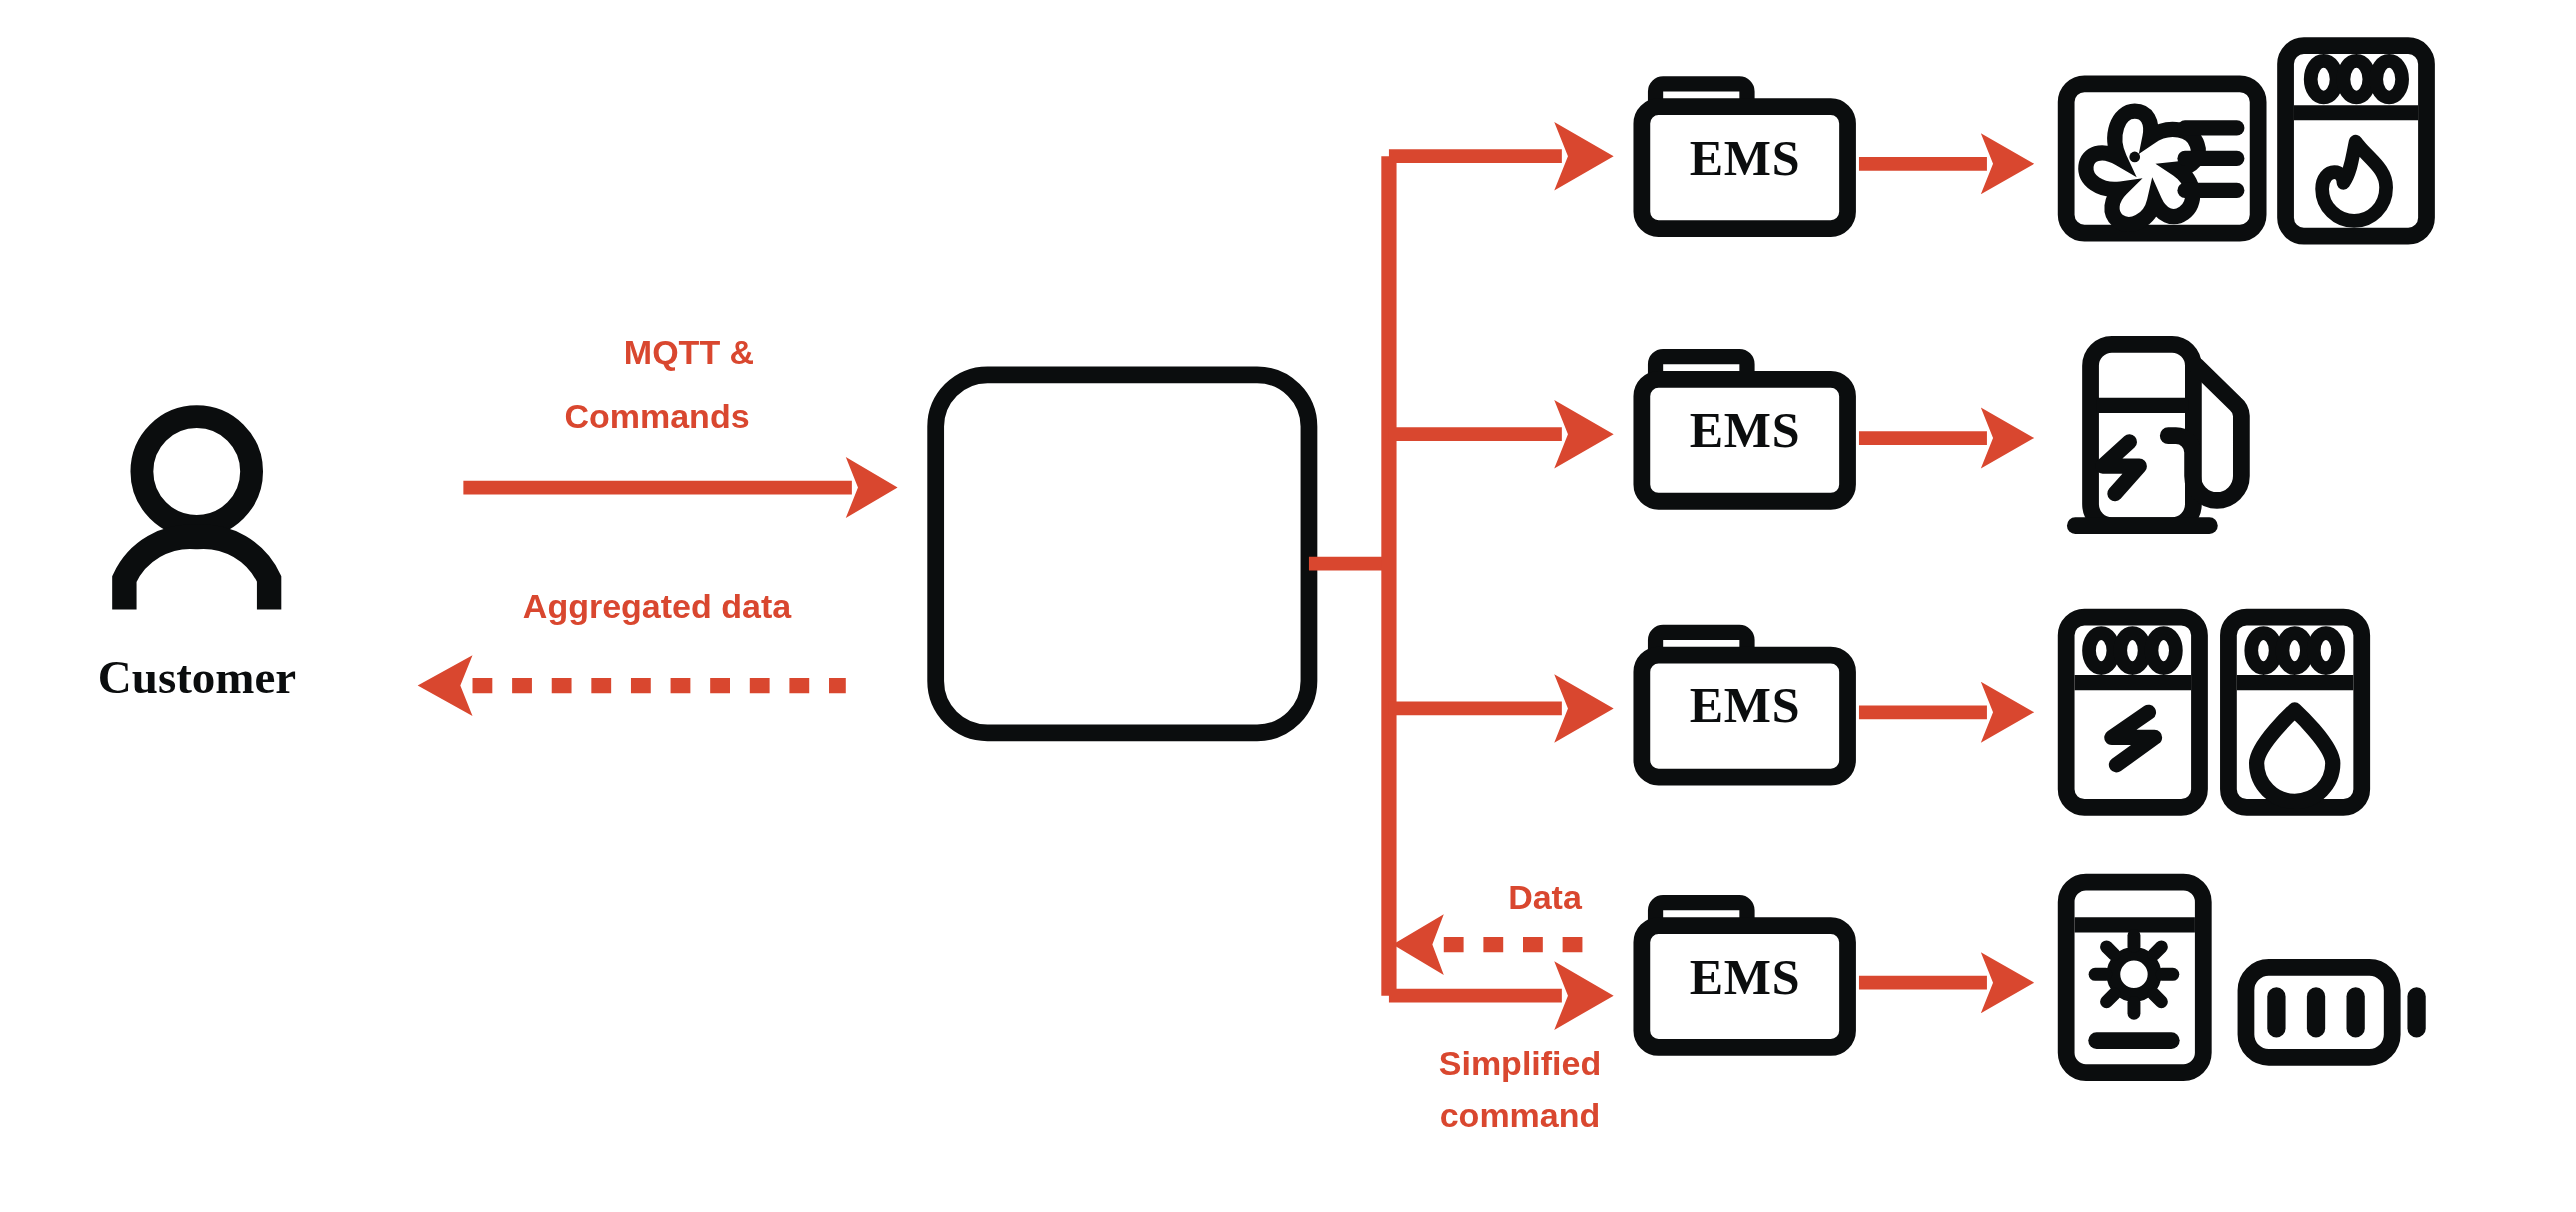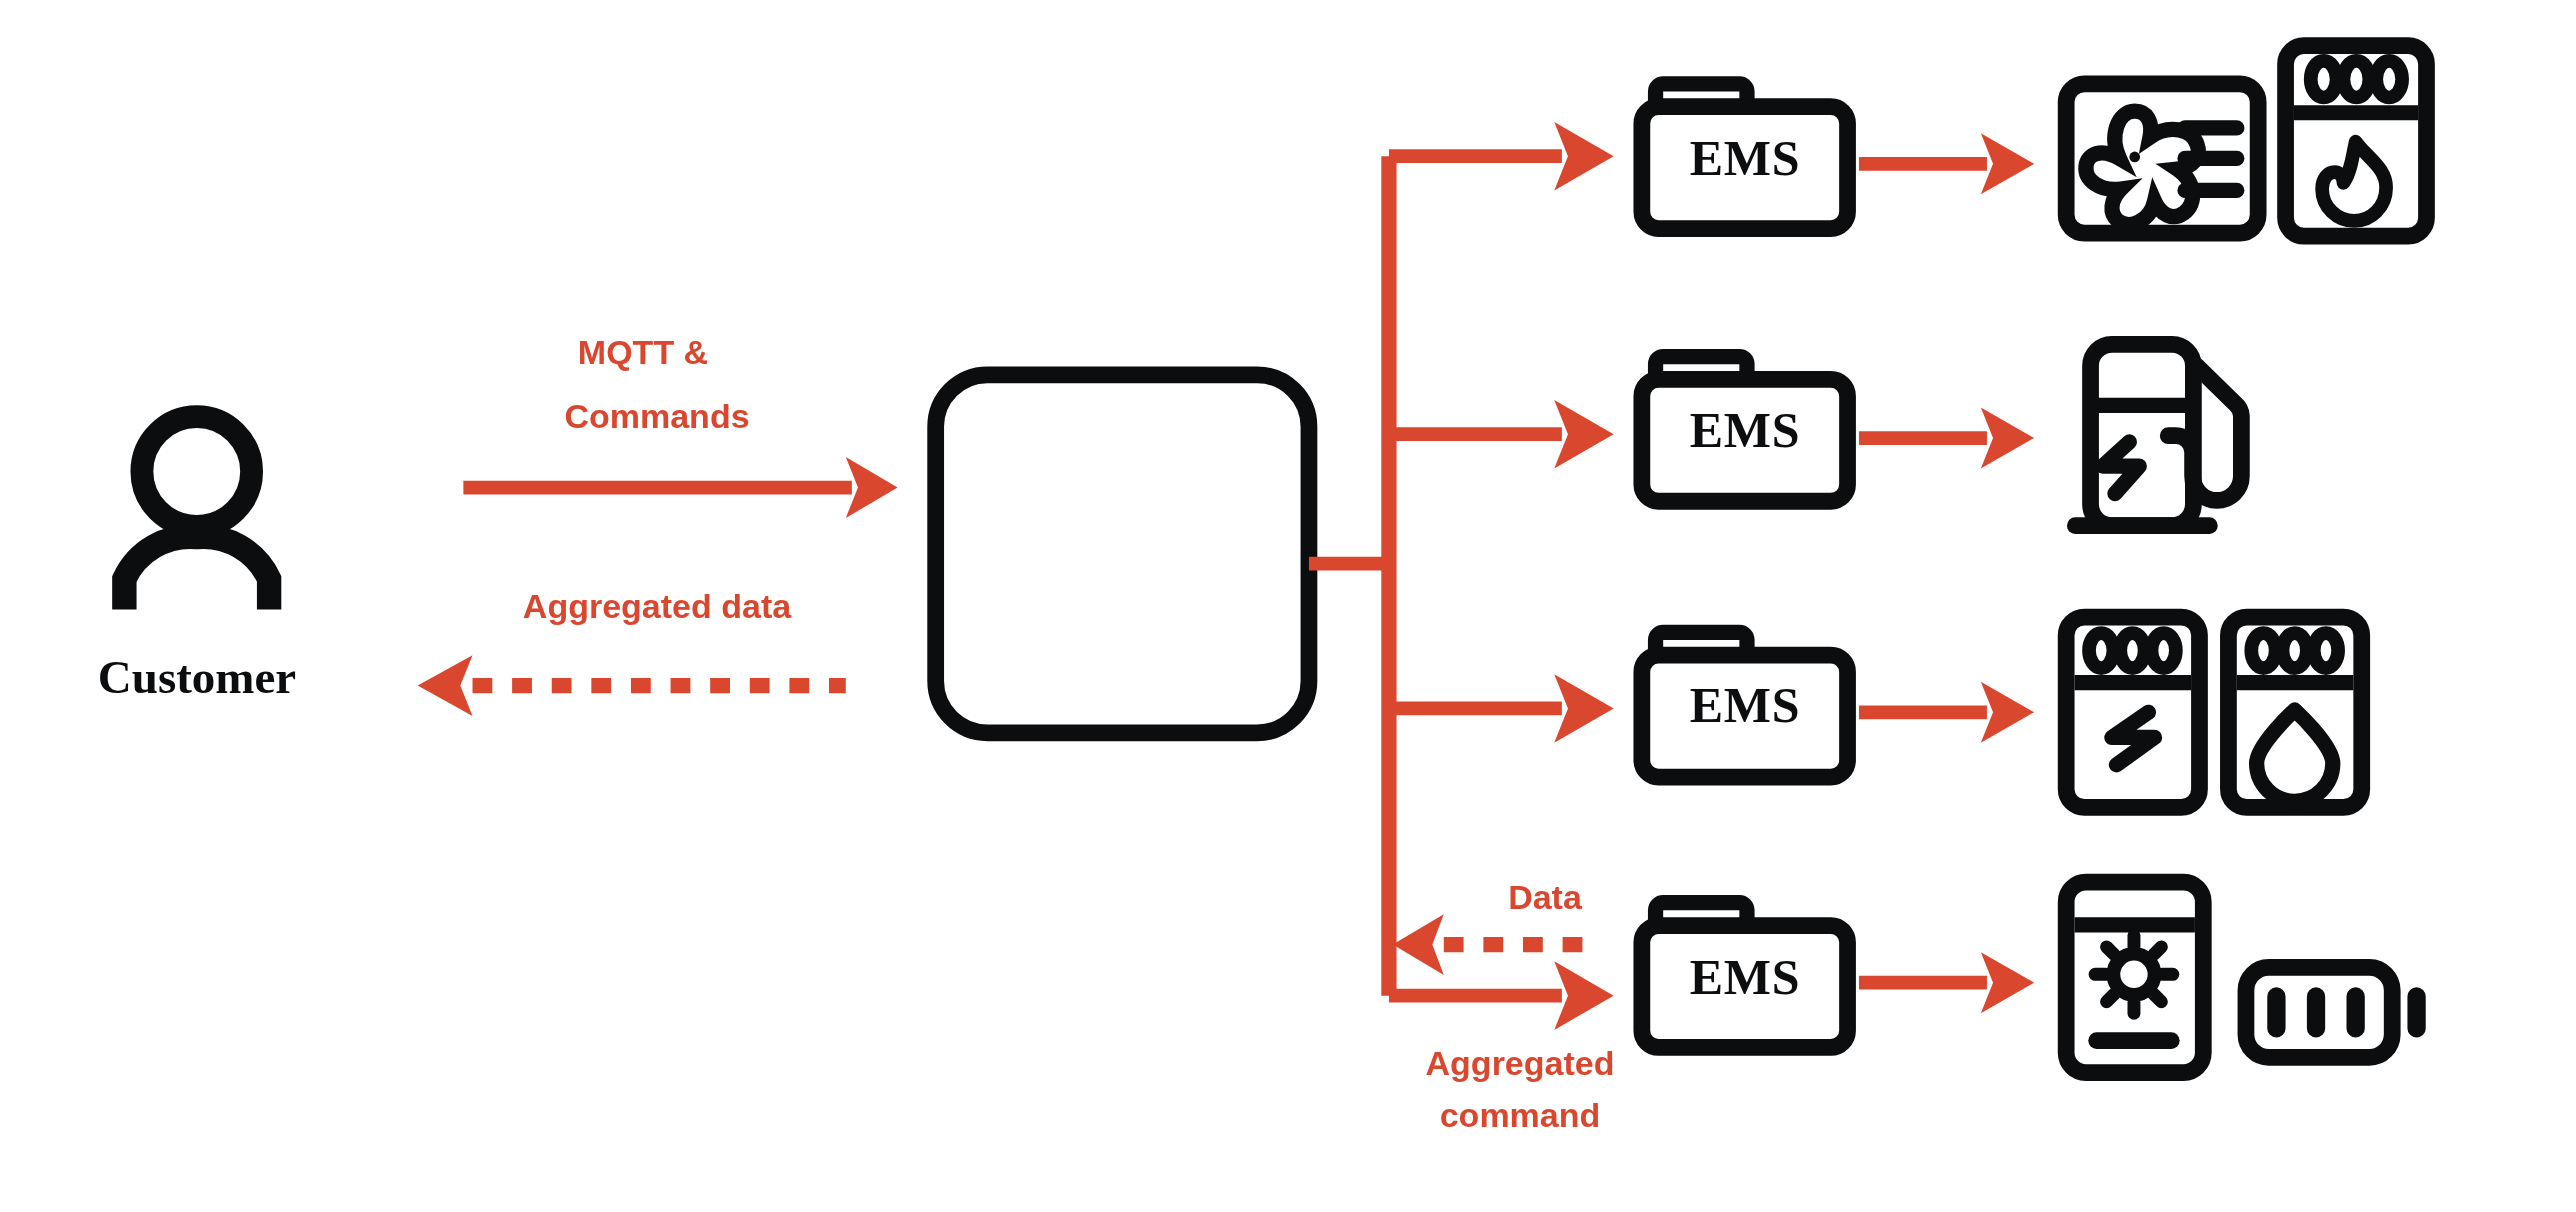--- a/index.html
+++ b/index.html
@@ -185,29 +185,29 @@
         <line x1="3040" y1="1308" x2="3040" y2="1350"></line>
         <line x1="3092" y1="1308" x2="3092" y2="1350"></line>
         <line x1="3172" y1="1308" x2="3172" y2="1350"></line>
       </g>
     </g>
 
   </svg>
 
   <div class="lbl lbl-black ctr" style="left:197px; top:651px; font-size:47px;text-align:center;">Customer</div>
 
-  <div class="lbl lbl-red ctr" style="left:643px; top:333px; font-size:34px;">MQTT &amp;</div>
+  <div class="lbl lbl-red ctr" style="left:689px; top:333px; font-size:34px;">MQTT &amp;</div>
   <div class="lbl lbl-red ctr" style="left:657px; top:385px; font-size:34px;margin-top:12px;">Commands</div>
 
   <div class="lbl lbl-red ctr" style="left:657px; top:587px; font-size:34px;">Aggregated data</div>
 
 
   <div class="lbl lbl-red ctr" style="left:1545px; top:878px; font-size:34px;">Data</div>
 
-  <div class="lbl lbl-red ctr" style="left:1520px; top:1044px; font-size:34px;">Aggregated</div>
+  <div class="lbl lbl-red ctr" style="left:1520px; top:1044px; font-size:34px;">Simplified</div>
   <div class="lbl lbl-red ctr" style="left:1520px; top:1096px; font-size:34px;">command</div>
 
   <div class="lbl lbl-black ctr" style="left:1745px; top:130px; font-size:50px; letter-spacing:0.8px;">EMS</div>
   <div class="lbl lbl-black ctr" style="left:1745px; top:402px; font-size:50px; letter-spacing:0.8px;">EMS</div>
   <div class="lbl lbl-black ctr" style="left:1745px; top:677px; font-size:50px; letter-spacing:0.8px;">EMS</div>
   <div class="lbl lbl-black ctr" style="left:1745px; top:949px; font-size:50px; letter-spacing:0.8px;">EMS</div>
 
 </div>
 
 

